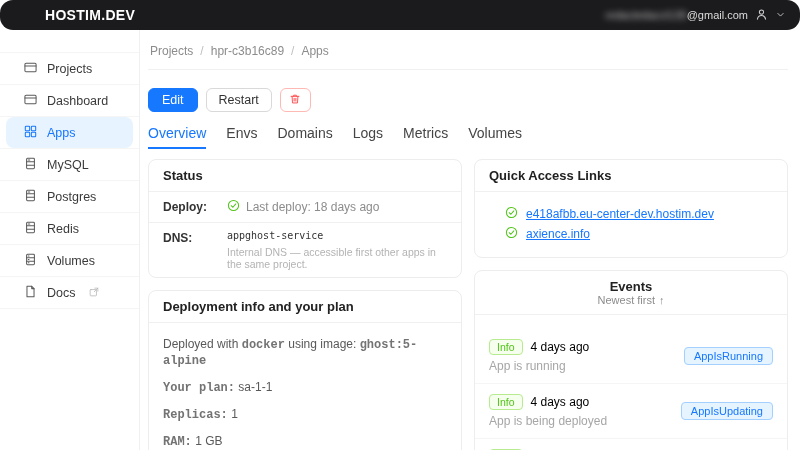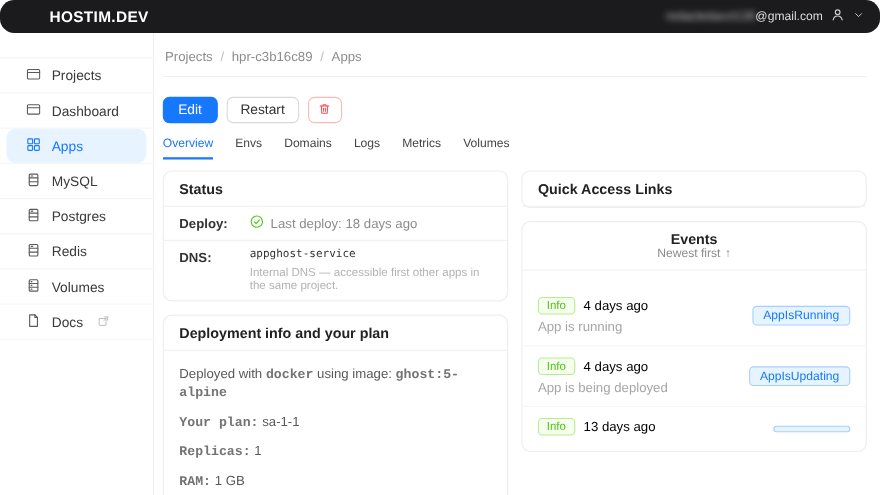--- a/index.html
+++ b/index.html
@@ -39,21 +39,21 @@
   
   .actions { display:flex; gap:8px; margin-top:18px; align-items:center; }
   .btn { font-size:12.5px; height:24px; border-radius:6px; display:flex;
     align-items:center; cursor:pointer; font-family:inherit; }
   .btn-primary { background:#1677ff; border:1px solid #1677ff; color:#fff; padding:0 13px; }
   .btn-default { background:#fff; border:1px solid #d9d9d9; color:#333; padding:0 12px; }
   .btn-danger { background:#fff; border:1px solid #ffb9b5; width:31px; justify-content:center; }
   .btn-danger svg { stroke:#ff4d4f; }
 
   
-  .tabs { display:flex; gap:20px; margin-top:13px; font-size:11px; color:#454545; }
+  .tabs { display:flex; gap:20px; margin-top:13px; font-size:14px; color:#454545; }
   .tab { padding-bottom:8px; cursor:pointer; }
   .tab.active { color:#1677ff; box-shadow:inset 0 -2px 0 #1677ff; }
 
   
   .grid { display:grid; grid-template-columns:1fr 1fr; gap:12px; align-items:start;
     margin-top:10px; }
   .col { display:flex; flex-direction:column; gap:12px; min-width:0; }
   .card { border:1px solid #ededed; border-radius:8px; background:#fff; }
   .card-header { padding:8px 14px; border-bottom:1px solid #f0f0f0; font-size:13px;
     font-weight:bold; color:#222; }
@@ -288,20 +288,40 @@
             <p><b>RAM:</b> <span>1 GB</span></p>
             <p><b>CPU:</b> <span>1</span></p>
 
           </div>
         </section>
       </div>
 
       <div class="col">
         <section class="card">
           <div class="card-header">Quick Access Links</div>
+          <div class="qa-body">
+            <div class="qa-row">
+              <span>
+                <svg width="13" height="13" viewBox="0 0 14 14">
+                    <circle cx="7" cy="7" r="5.5"></circle>
+                    <path d="M4.6 7.2l1.7 1.7 3.2-3.6"></path>
+                  </svg>
+              </span>
+              <a class="qa-link">e418afbb.eu-center-dev.hostim.dev</a>
+            </div>
+            <div class="qa-row">
+              <span>
+                <svg width="13" height="13" viewBox="0 0 14 14">
+                    <circle cx="7" cy="7" r="5.5"></circle>
+                    <path d="M4.6 7.2l1.7 1.7 3.2-3.6"></path>
+                  </svg>
+              </span>
+              <a class="qa-link">axience.info</a>
+            </div>
+          </div>
         </section>
 
         <section class="card">
           <div class="card-header ev-header">
             <span>Events</span>
             <span class="ev-sort">
               <span>Newest first</span>
               <span>↑</span>
             </span>
           </div>

